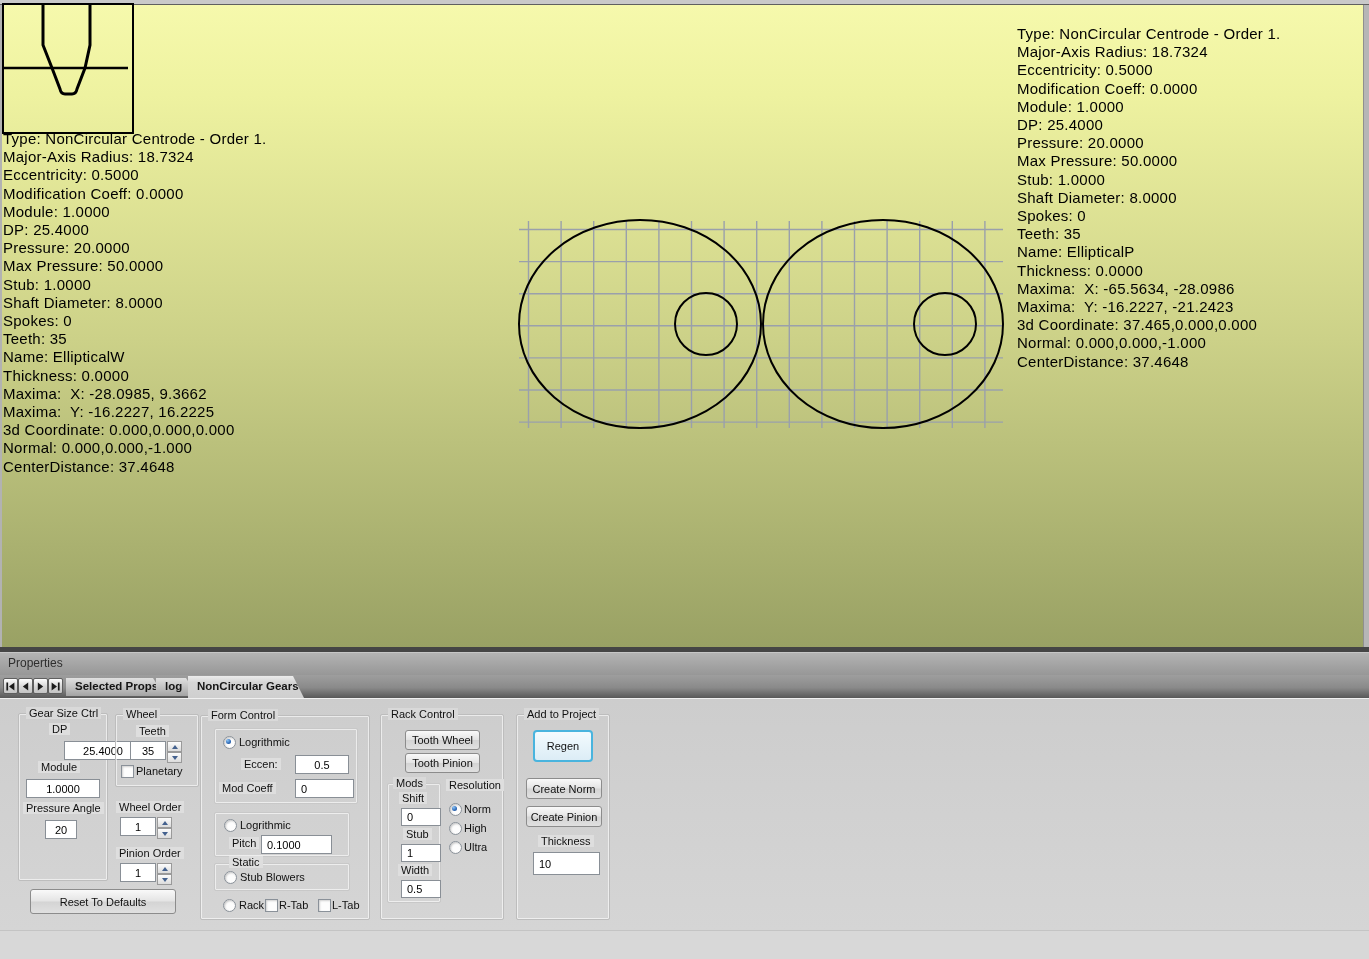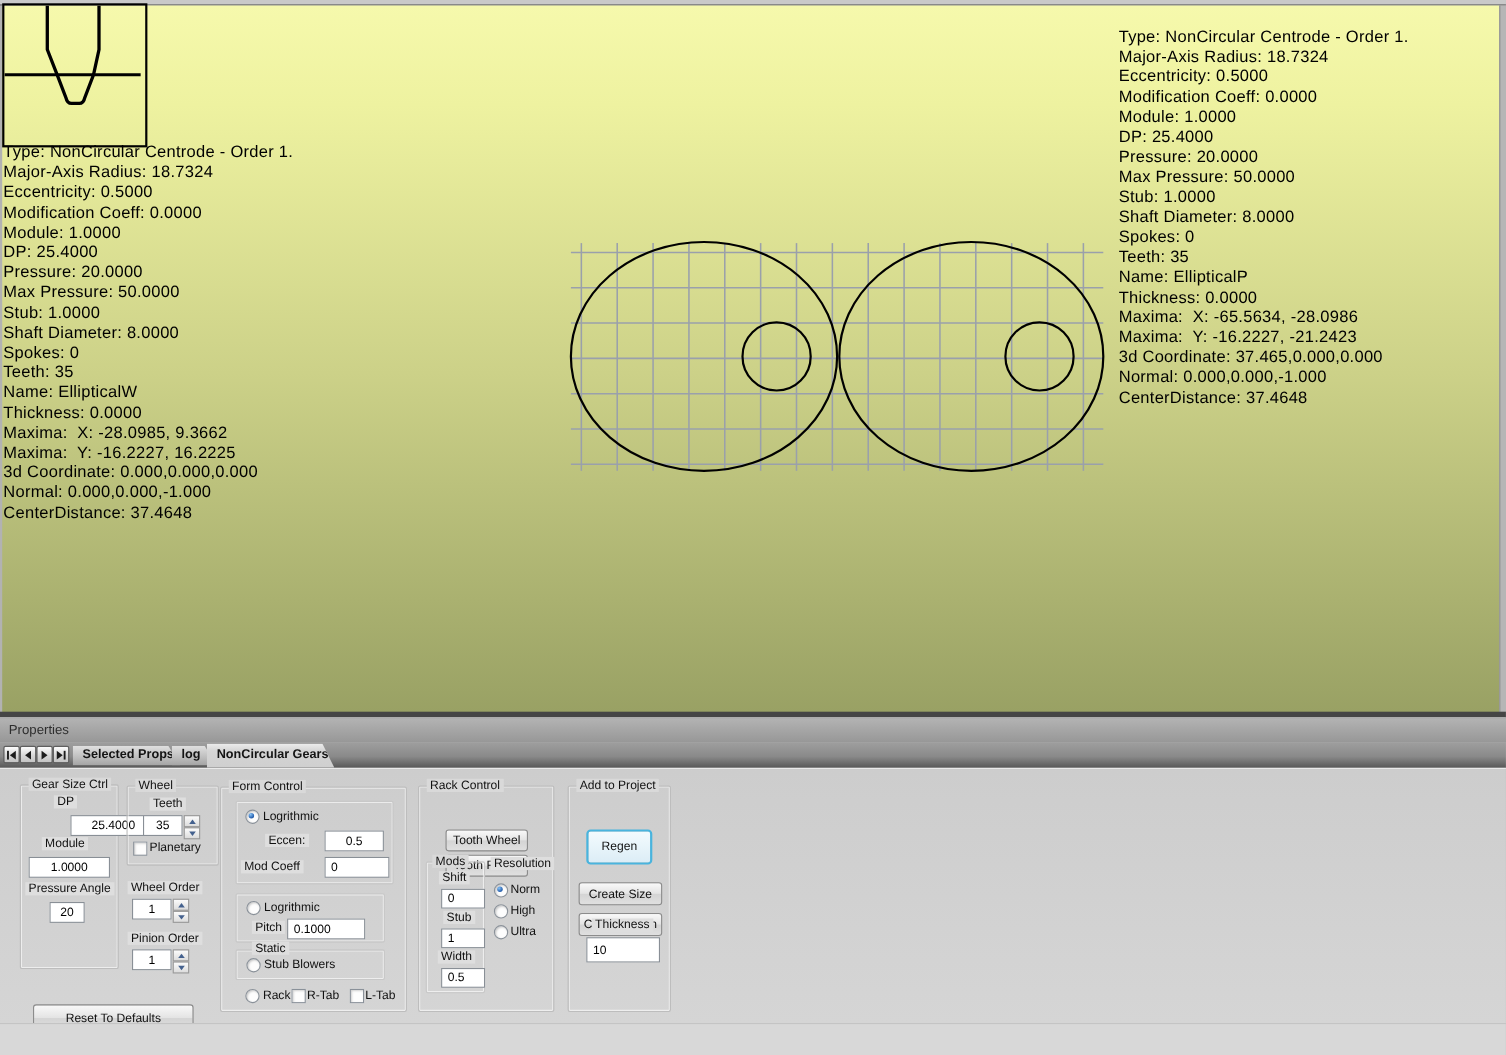--- a/index.html
+++ b/index.html
@@ -31,21 +31,21 @@
   #bottom-strip{left:0;top:930px;width:1369px;height:29px;background:#d8d8d8;border-top:1px solid #c4c4c4;}
   
   .group{position:absolute;border:1px solid #bdbdbd;border-radius:2px;box-shadow:inset 0 0 0 1px rgba(255,255,255,.6);}
   .legend{position:absolute;top:-7px;left:7px;background:#d9d9d9;padding:0 3px;font-size:11px;white-space:nowrap;}
   .plabel{position:absolute;background:#dedede;padding:0 3px;font-size:11px;white-space:nowrap;}
   .tb{position:absolute;border:1px solid #898f96;background:#fff;font-size:11px;
       font-family:"Liberation Sans",sans-serif;text-align:center;padding:0;}
   .tb.left{text-align:left;padding-left:5px;}
   .btn{position:absolute;border:1px solid #8c8c8c;border-radius:3px;font-size:11px;color:#111;
     background:linear-gradient(#f9f9f9,#e4e4e4 48%,#d4d4d4 52%,#e0e0e0);
-    display:flex;align-items:center;justify-content:center;margin-top:24px;}
+    display:flex;align-items:center;justify-content:center;}
   .btn.focus{border:2px solid #49b4de;border-radius:4px;background:linear-gradient(#f3fbfe,#dcedf6);}
   .radio{position:absolute;width:11px;height:11px;border-radius:50%;background:#fdfdfd;
     border:1px solid #8a9199;box-shadow:inset 1px 1px 2px rgba(0,0,0,.22);}
   .radio.checked::after{content:"";position:absolute;left:2px;top:2px;width:5px;height:5px;border-radius:50%;
     background:radial-gradient(circle at 35% 30%,#86c2f7 0%,#2a63b0 65%,#1b4a8c 100%);}
   .checkbox{position:absolute;width:11px;height:11px;background:#fdfdfd;border:1px solid #8a9199;
     box-shadow:inset 1px 1px 2px rgba(0,0,0,.18);}
   .rlabel{position:absolute;font-size:11px;white-space:nowrap;}
   .spin{position:absolute;}
   .spin .tb{left:0;top:0;}
@@ -272,20 +272,20 @@
     <span class="rlabel" style="left:83px;top:88px;">Norm</span>
     <span class="radio" style="left:68px;top:107px;"></span>
     <span class="rlabel" style="left:83px;top:107px;">High</span>
     <span class="radio" style="left:68px;top:126px;"></span>
     <span class="rlabel" style="left:83px;top:126px;">Ultra</span>
   </div>
 
   <div class="group" style="left:516px;top:15px;width:92px;height:204px;">
     <span class="legend">Add to Project</span>
     <div class="btn focus" style="left:16px;top:15px;width:56px;height:28px;">Regen</div>
-    <div class="btn" style="left:9px;top:63px;width:74px;height:19px;">Create Size</div>
+    <div class="btn" style="left:9px;top:63px;width:74px;height:19px;">Create Norm</div>
     <div class="btn" style="left:9px;top:91px;width:74px;height:19px;">Create Pinion</div>
     <span class="plabel" style="left:21px;top:120px;">Thickness</span>
     <input class="tb left" style="left: 16px; top: 137px; width: 60px; height: 21px;" value="10">
   </div>
 </div>
 
 <div class="abs" id="bottom-strip"></div>
 
 </body></html>

